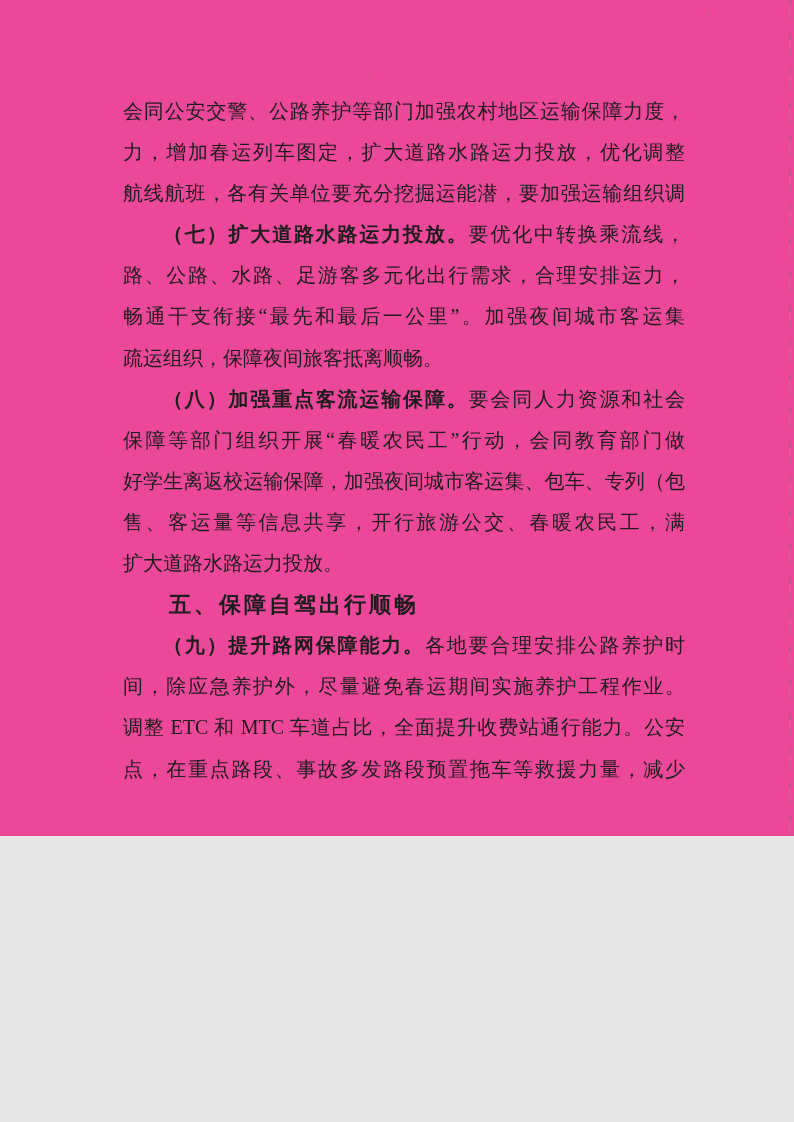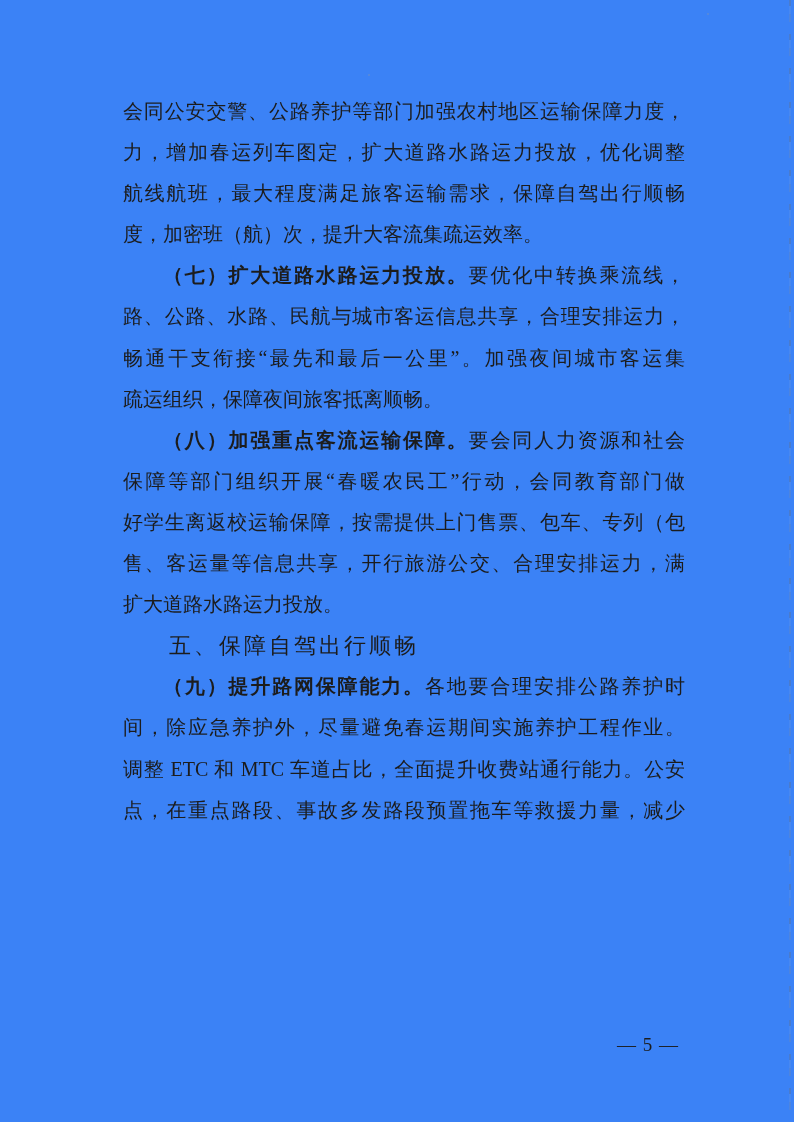--- a/index.html
+++ b/index.html
@@ -3,22 +3,22 @@
 <meta charset="utf-8">
 <style>
   html, body {
     margin: 0;
     padding: 0;
     background: #e8e8e8;
   }
   .page {
     position: relative;
     width: 794px;
-    height: 1122px;
-    background: #3b82f6;
+    height: 836px;
+    background: #ec4899;
     overflow: hidden;
     font-family: "Liberation Serif", "DejaVu Serif", serif;
     color: #1c1c1c;
   }
   .text-block {
     position: absolute;
     left: 123px;
     top: 91px;
     width: 562px;
   }
@@ -27,21 +27,21 @@
     line-height: 41.1px;
     font-size: 20px;
     text-align: justify;
   }
   .ln.full { text-align-last: justify; }
   .ln.end  { text-align-last: left; }
   .ln.indent { text-indent: 40px; }
   .lead { font-weight: 700; }
   .ln.heading {
     font-family: "Liberation Sans", "DejaVu Sans", sans-serif;
-    font-weight: 400;
+    font-weight: 700;
     font-size: 22px;
     letter-spacing: 3px;
     text-indent: 46px;
     text-align: left;
     text-align-last: left;
   }
   .page-number {
     position: absolute;
     top: 1035px;
     right: 115px;
@@ -76,32 +76,31 @@
 </style>
 </head>
 <body>
 
 <div class="page">
 
   <div class="text-block">
 
     <div class="ln full"><span>会同公安交警、公路养护等部门加强农村地区运输保障力度，</span></div>
     <div class="ln full"><span>力，增加春运列车图定，扩大道路水路运力投放，优化调整</span></div>
-    <div class="ln full"><span>航线航班，最大程度满足旅客运输需求，保障自驾出行顺畅</span></div>
-    <div class="ln end"><span>度，加密班（航）次，提升大客流集疏运效率。</span></div>
+    <div class="ln full"><span>航线航班，各有关单位要充分挖掘运能潜，要加强运输组织调</span></div>
 
     <div class="ln full indent"><span class="lead">（七）扩大道路水路运力投放。</span><span>要优化中转换乘流线，</span></div>
-    <div class="ln full"><span>路、公路、水路、民航与城市客运信息共享，合理安排运力，</span></div>
+    <div class="ln full"><span>路、公路、水路、足游客多元化出行需求，合理安排运力，</span></div>
     <div class="ln full"><span>畅通干支衔接“最先和最后一公里”。加强夜间城市客运集</span></div>
     <div class="ln end"><span>疏运组织，保障夜间旅客抵离顺畅。</span></div>
 
     <div class="ln full indent"><span class="lead">（八）加强重点客流运输保障。</span><span>要会同人力资源和社会</span></div>
     <div class="ln full"><span>保障等部门组织开展“春暖农民工”行动，会同教育部门做</span></div>
-    <div class="ln full"><span>好学生离返校运输保障，按需提供上门售票、包车、专列（包</span></div>
-    <div class="ln full"><span>售、客运量等信息共享，开行旅游公交、合理安排运力，满</span></div>
+    <div class="ln full"><span>好学生离返校运输保障，加强夜间城市客运集、包车、专列（包</span></div>
+    <div class="ln full"><span>售、客运量等信息共享，开行旅游公交、春暖农民工，满</span></div>
     <div class="ln end"><span>扩大道路水路运力投放。</span></div>
 
     <div class="ln heading"><span>五、保障自驾出行顺畅</span></div>
 
     <div class="ln full indent"><span class="lead">（九）提升路网保障能力。</span><span>各地要合理安排公路养护时</span></div>
     <div class="ln full"><span>间，除应急养护外，尽量避免春运期间实施养护工程作业。</span></div>
     <div class="ln full"><span>调整 ETC 和 MTC 车道占比，全面提升收费站通行能力。公安</span></div>
     <div class="ln full"><span>点，在重点路段、事故多发路段预置拖车等救援力量，减少</span></div>
 
   </div>

